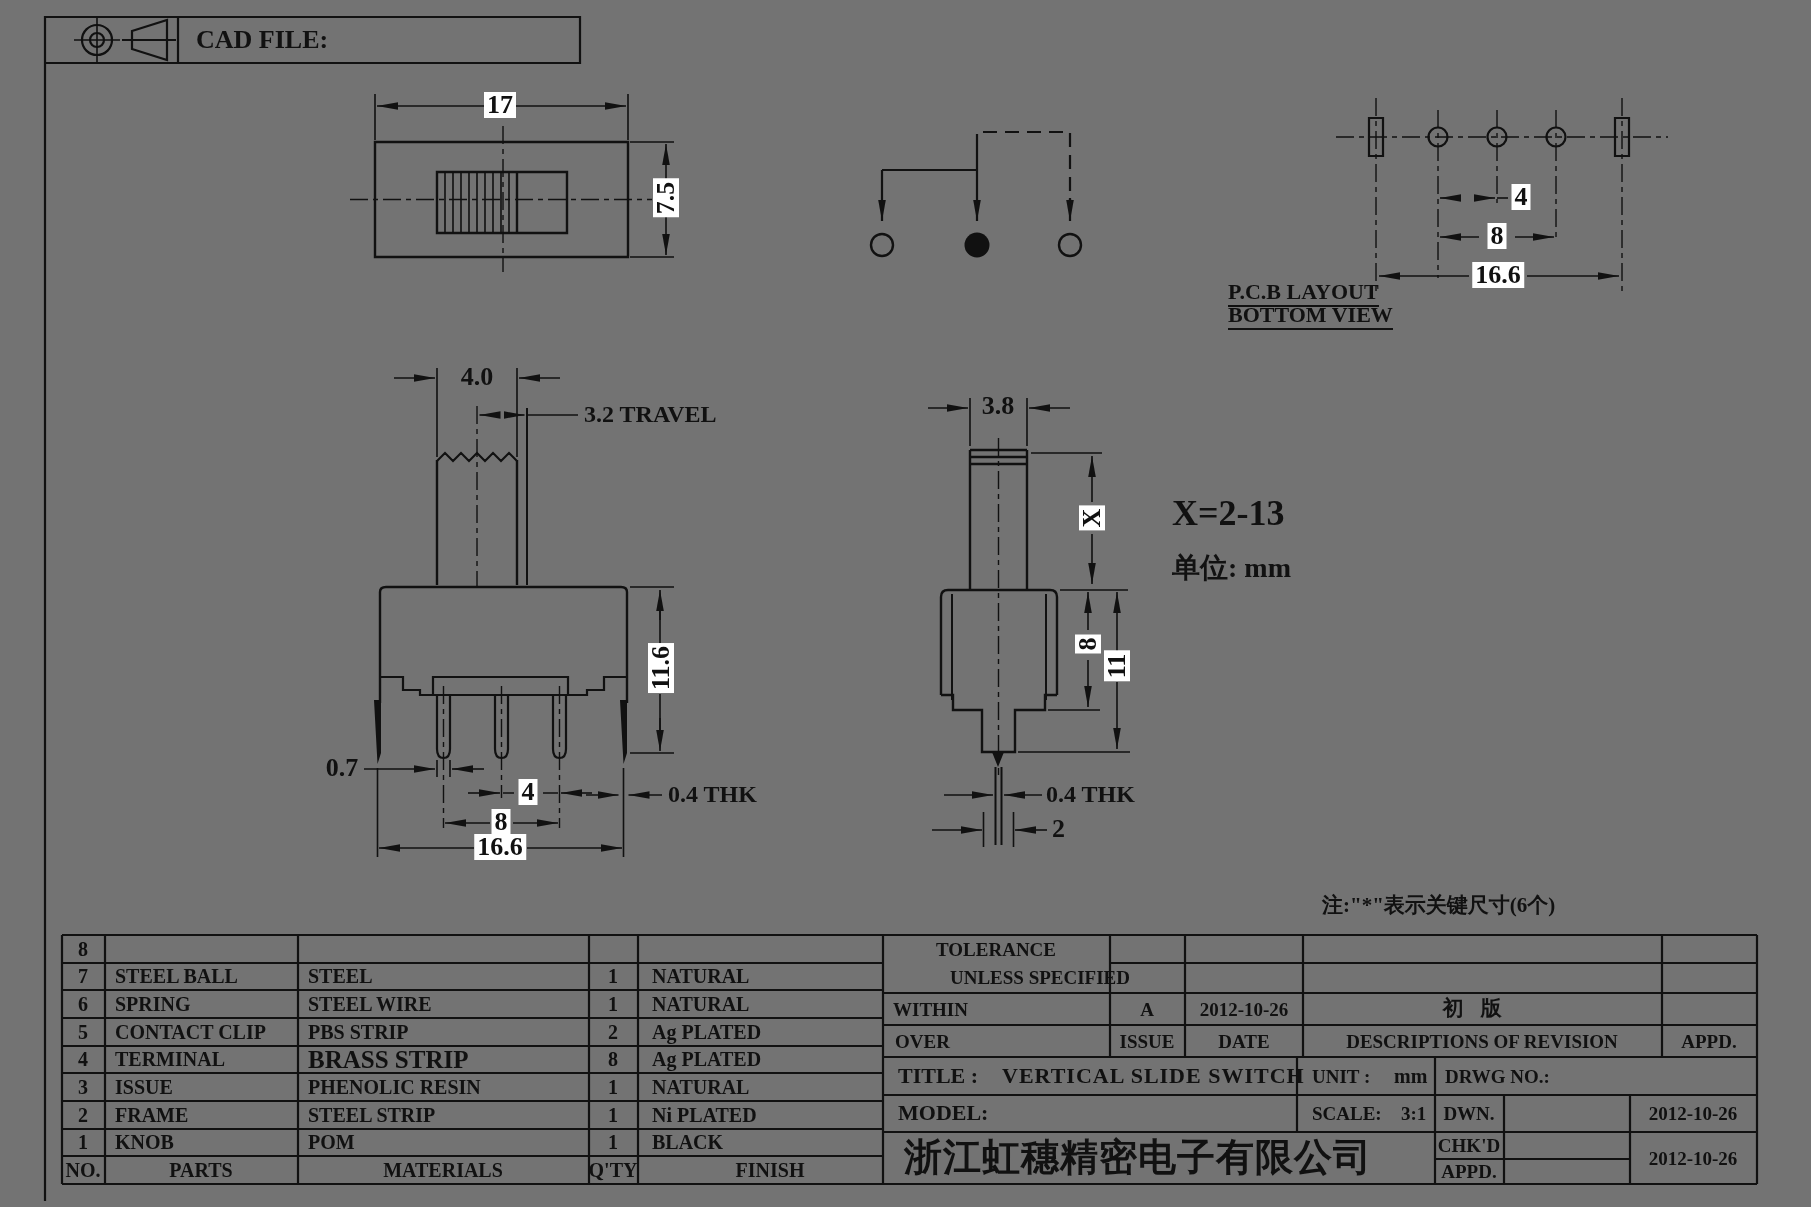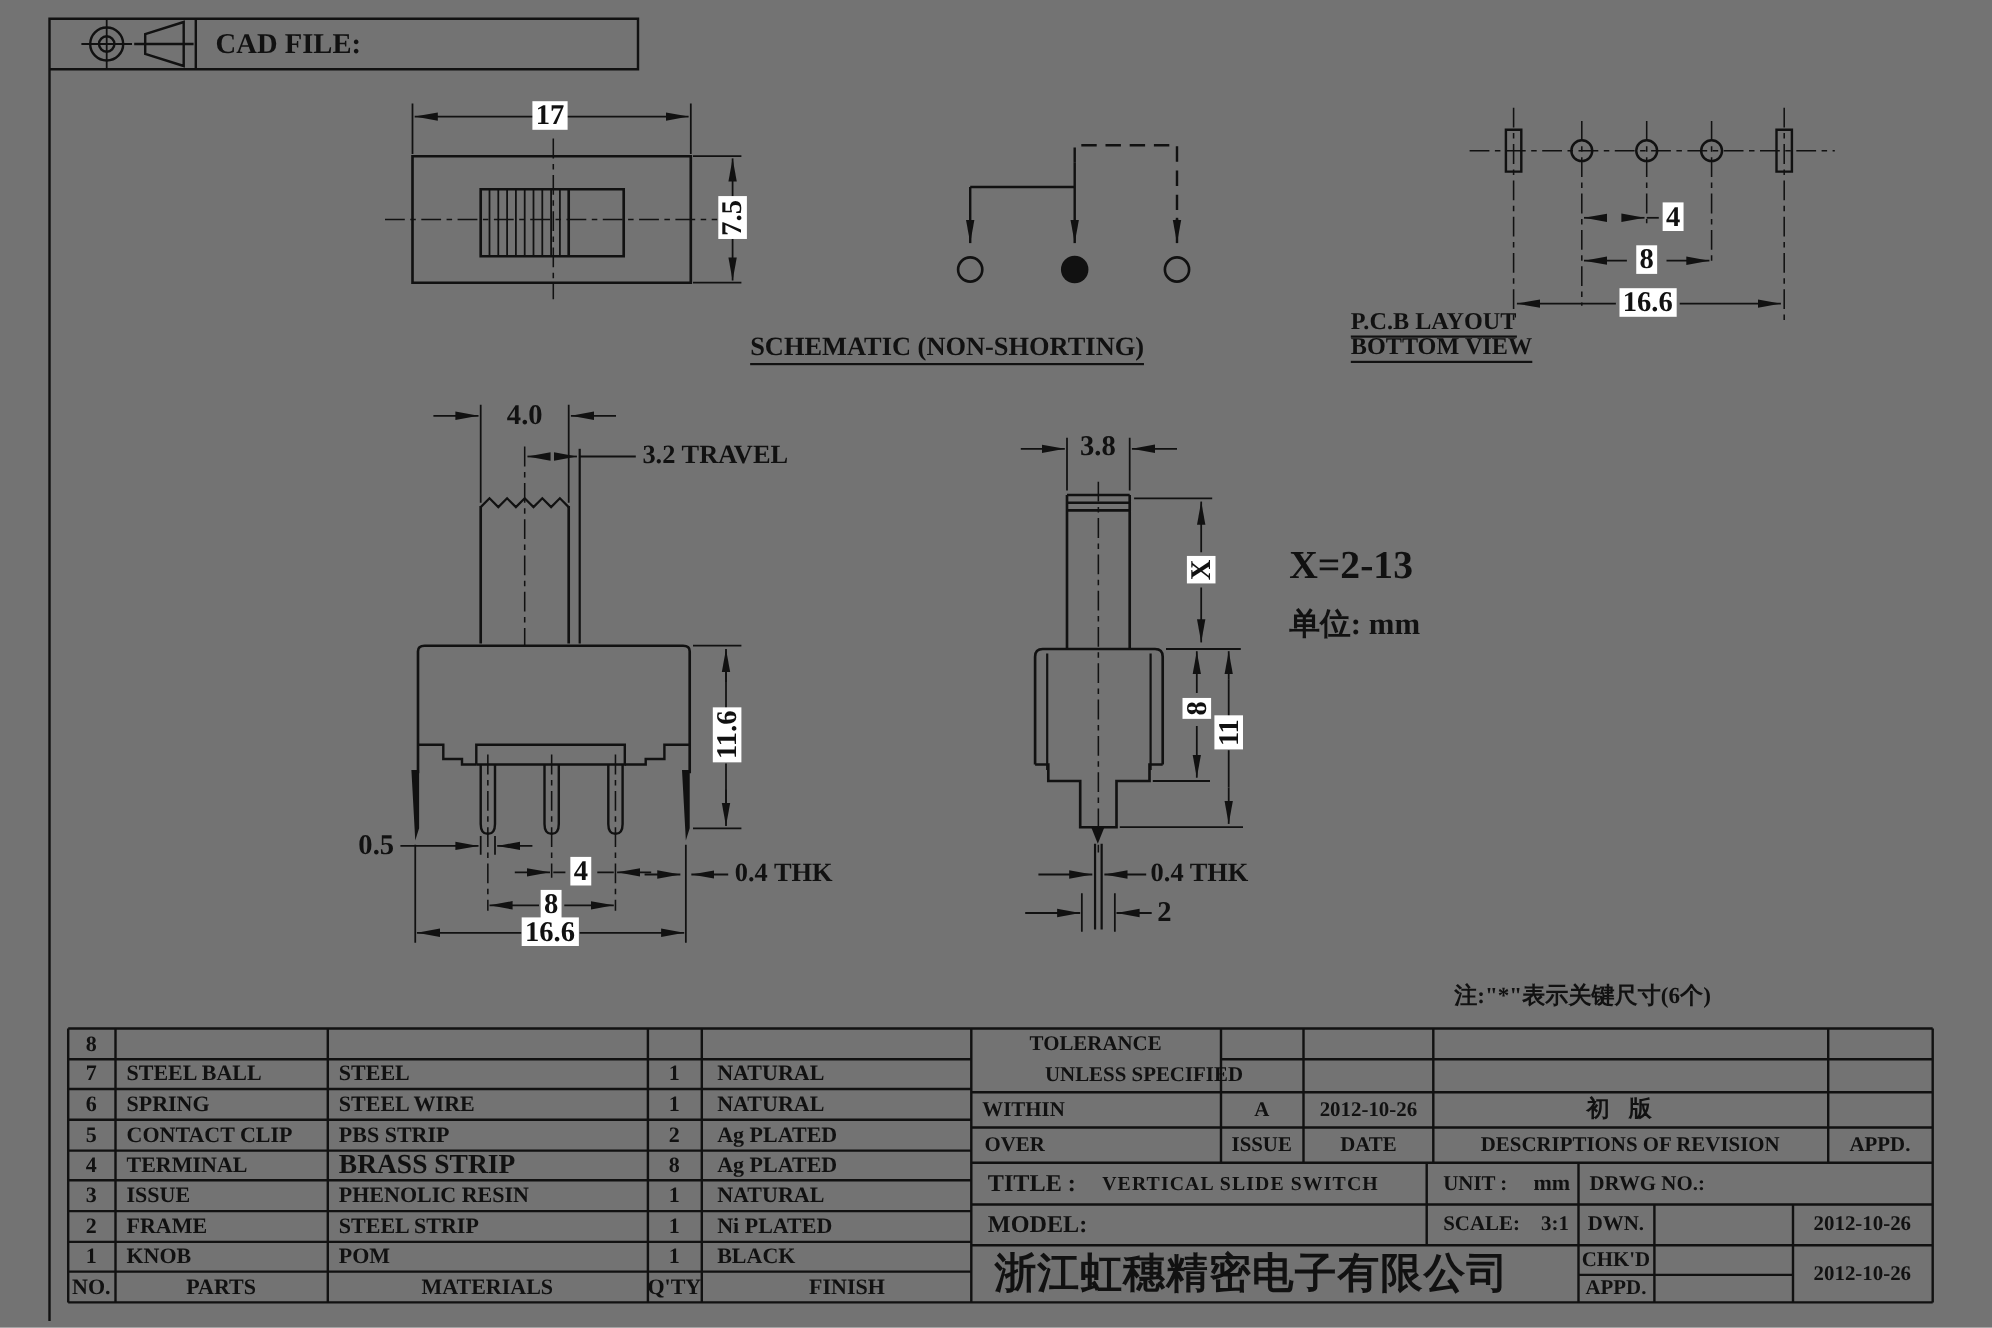--- a/index.html
+++ b/index.html
@@ -147,31 +147,30 @@
         M1110,935 V1057 M1185,935 V1057 M1303,935 V1057 M1662,935 V1057
         M1297,1057 V1132 M1435,1057 V1184 M1504,1095 V1184 M1630,1095 V1184 M1757,935 V1184"></path>
     </g>
   </svg>
 
   <div class="tl" style="left:196px;top:40px;font-size:26px">CAD FILE:</div>
 
   <div class="t bgw" style="left:500px;top:105px;font-size:26px">17</div>
   <div class="t rot bgw" style="left:666px;top:198px;font-size:26px">7.5</div>
 
-  <div class="t ul" style="left:861px;top:318px;font-size:24px">SCHEMATIC (NON-SHORTING)</div>
 
   <div class="tl ul" style="left:1228px;top:294px;font-size:22px">P.C.B LAYOUT</div>
   <div class="tl ul" style="left:1228px;top:317px;font-size:22px">BOTTOM VIEW</div>
   <div class="t bgw" style="left:1521px;top:197px;font-size:26px">4</div>
   <div class="t bgw" style="left:1497px;top:236px;font-size:26px">8</div>
   <div class="t bgw" style="left:1498px;top:275px;font-size:26px">16.6</div>
 
   <div class="t" style="left:477px;top:377px;font-size:26px">4.0</div>
   <div class="tl" style="left:584px;top:414px;font-size:24px">3.2 TRAVEL</div>
-  <div class="t" style="left:342px;top:768px;font-size:26px">0.5</div>
+  <div class="t" style="left:342px;top:768px;font-size:26px">0.7</div>
   <div class="t bgw" style="left:528px;top:792px;font-size:26px">4</div>
   <div class="t bgw" style="left:501px;top:822px;font-size:26px">8</div>
   <div class="t bgw" style="left:500px;top:847px;font-size:26px">16.6</div>
   <div class="tl" style="left:668px;top:794px;font-size:24px">0.4 THK</div>
   <div class="t rot bgw" style="left:661px;top:668px;font-size:26px">11.6</div>
 
   <div class="t" style="left:998px;top:406px;font-size:26px">3.8</div>
   <div class="t rot bgw" style="left:1092px;top:518px;font-size:26px">X</div>
   <div class="t rot bgw" style="left:1088px;top:644px;font-size:26px">8</div>
   <div class="t rot bgw" style="left:1117px;top:666px;font-size:26px">11</div>
@@ -243,21 +242,21 @@
     <div class="t" style="left:1244px;top:1009px;font-size:19px">2012-10-26</div>
     <div class="t cjk" style="left:1475px;top:1008px;font-size:21px;letter-spacing:6px">初  版</div>
     <div class="t" style="left:1147px;top:1041px;font-size:19px">ISSUE</div>
     <div class="t" style="left:1244px;top:1041px;font-size:19px">DATE</div>
     <div class="t" style="left:1482px;top:1041px;font-size:19px">DESCRIPTIONS OF REVISION</div>
     <div class="t" style="left:1709px;top:1041px;font-size:19px">APPD.</div>
   </div>
 
   <div>
     <div class="tl" style="left:898px;top:1076px;font-size:22px">TITLE :</div>
-    <div class="tl" style="left:1002px;top:1076px;font-size:18px;letter-spacing:1px">VERTICAL SLIDE SWITCH</div>
+    <div class="tl" style="left:1002px;top:1076px;font-size:22px;letter-spacing:1px">VERTICAL SLIDE SWITCH</div>
     <div class="tl" style="left:1312px;top:1076px;font-size:19px">UNIT :</div>
     <div class="tl" style="left:1394px;top:1076px;font-size:20px">mm</div>
     <div class="tl" style="left:1445px;top:1076px;font-size:19px">DRWG NO.:</div>
     <div class="tl" style="left:898px;top:1113px;font-size:22px">MODEL:</div>
     <div class="tl" style="left:1312px;top:1113px;font-size:19px">SCALE:</div>
     <div class="tl" style="left:1401px;top:1113px;font-size:19px">3:1</div>
     <div class="t" style="left:1469px;top:1113px;font-size:19px">DWN.</div>
     <div class="t" style="left:1693px;top:1113px;font-size:19px">2012-10-26</div>
     <div class="t" style="left:1469px;top:1145px;font-size:19px">CHK'D</div>
     <div class="t" style="left:1693px;top:1158px;font-size:19px">2012-10-26</div>

